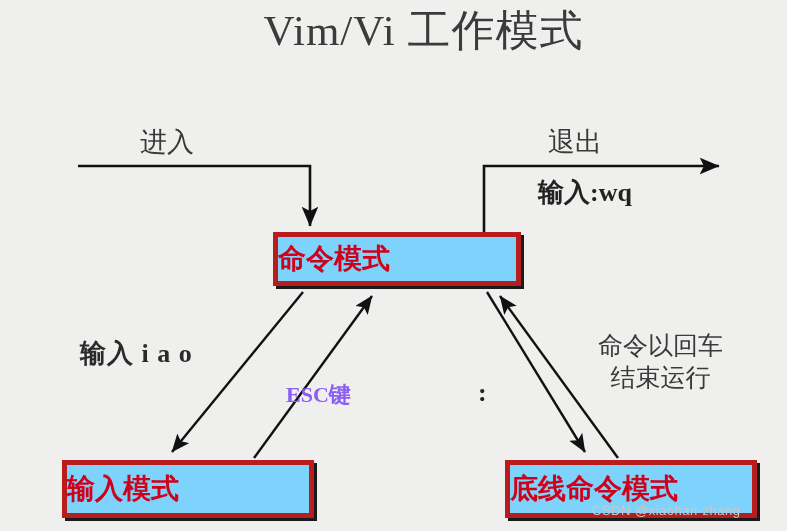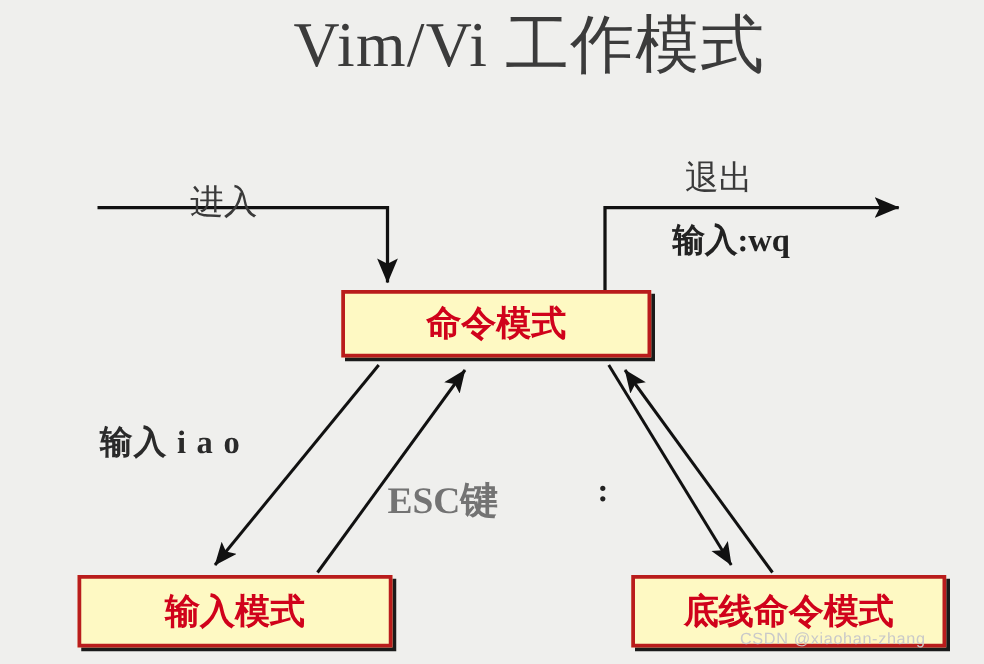--- a/index.html
+++ b/index.html
@@ -27,38 +27,37 @@
     height: 531px;
     pointer-events: none;
   }
   .page-title {
     position: absolute;
     left: 0;
     top: 2px;
     width: 787px;
     text-align: center;
     font-family: "Liberation Serif", "DejaVu Serif", serif;
-    font-size: 51px;
+    font-size: 43px;
     color: #3b3b3b;
     letter-spacing: 1px;
     white-space: nowrap;
     padding-left: 60px;
     box-sizing: border-box;
   }
   .mode-box {
     position: absolute;
     box-sizing: border-box;
-    border: 3px solid #b91c1c;
-    background: #fef9c3;
+    border: 5px solid #b91c1c;
+    background: #7dd3fc;
     color: #d0021b;
     font-family: "Liberation Serif", "DejaVu Serif", serif;
     font-weight: bold;
     display: flex;
     align-items: center;
-    justify-content: center;
     box-shadow: 3px 3px 0 #1a1a1a;
   }
   #box-command {
     left: 273px;
     top: 232px;
     width: 248px;
     height: 54px;
     font-size: 28px;
   }
   #box-insert {
@@ -79,24 +78,23 @@
     position: absolute;
     color: #353535;
     white-space: nowrap;
     font-family: "Liberation Serif", "DejaVu Serif", serif;
   }
   .cjk-label {
     font-size: 26px;
     color: #3a3a3a;
   }
   #label-enter {
-    left: 152px;
+    left: 140px;
     top: 124px;
     font-size: 27px;
-    margin-top: 19px;
   }
   #label-vi-filename {
     left: 122px;
     top: 172px;
     font-size: 25px;
     font-weight: bold;
     color: #222;
   }
   #label-exit {
     left: 548px;
@@ -112,25 +110,25 @@
   }
   #label-iao {
     left: 80px;
     top: 336px;
     font-size: 26px;
     font-weight: bold;
     color: #2a2a2a;
     letter-spacing: 1px;
   }
   #label-esc {
-    left: 310px;
+    left: 286px;
     top: 380px;
-    font-size: 30px;
-    font-weight: bold;
-    color: #737373;
+    font-size: 22px;
+    font-weight: bold;
+    color: #8b5cf6;
   }
   #label-colon {
     left: 478px;
     top: 378px;
     font-size: 26px;
     font-weight: bold;
     color: #222;
   }
   #label-enter-run {
     left: 598px;
@@ -199,16 +197,20 @@
   <div class="edge-label cjk-label" id="label-exit">退出</div>
 
   <div class="edge-label" id="label-wq">输入:wq</div>
 
   <div class="edge-label" id="label-iao">输入 i a o</div>
 
   <div class="edge-label" id="label-esc">ESC键</div>
 
   <div class="edge-label" id="label-colon">:</div>
 
+  <div class="edge-label cjk-label" id="label-enter-run">
+    <span>命令以回车</span>
+    <span class="line2">结束运行</span>
+  </div>
 
   <div class="watermark">CSDN @xiaohan-zhang</div>
 
 </div>
 
 </body></html>

